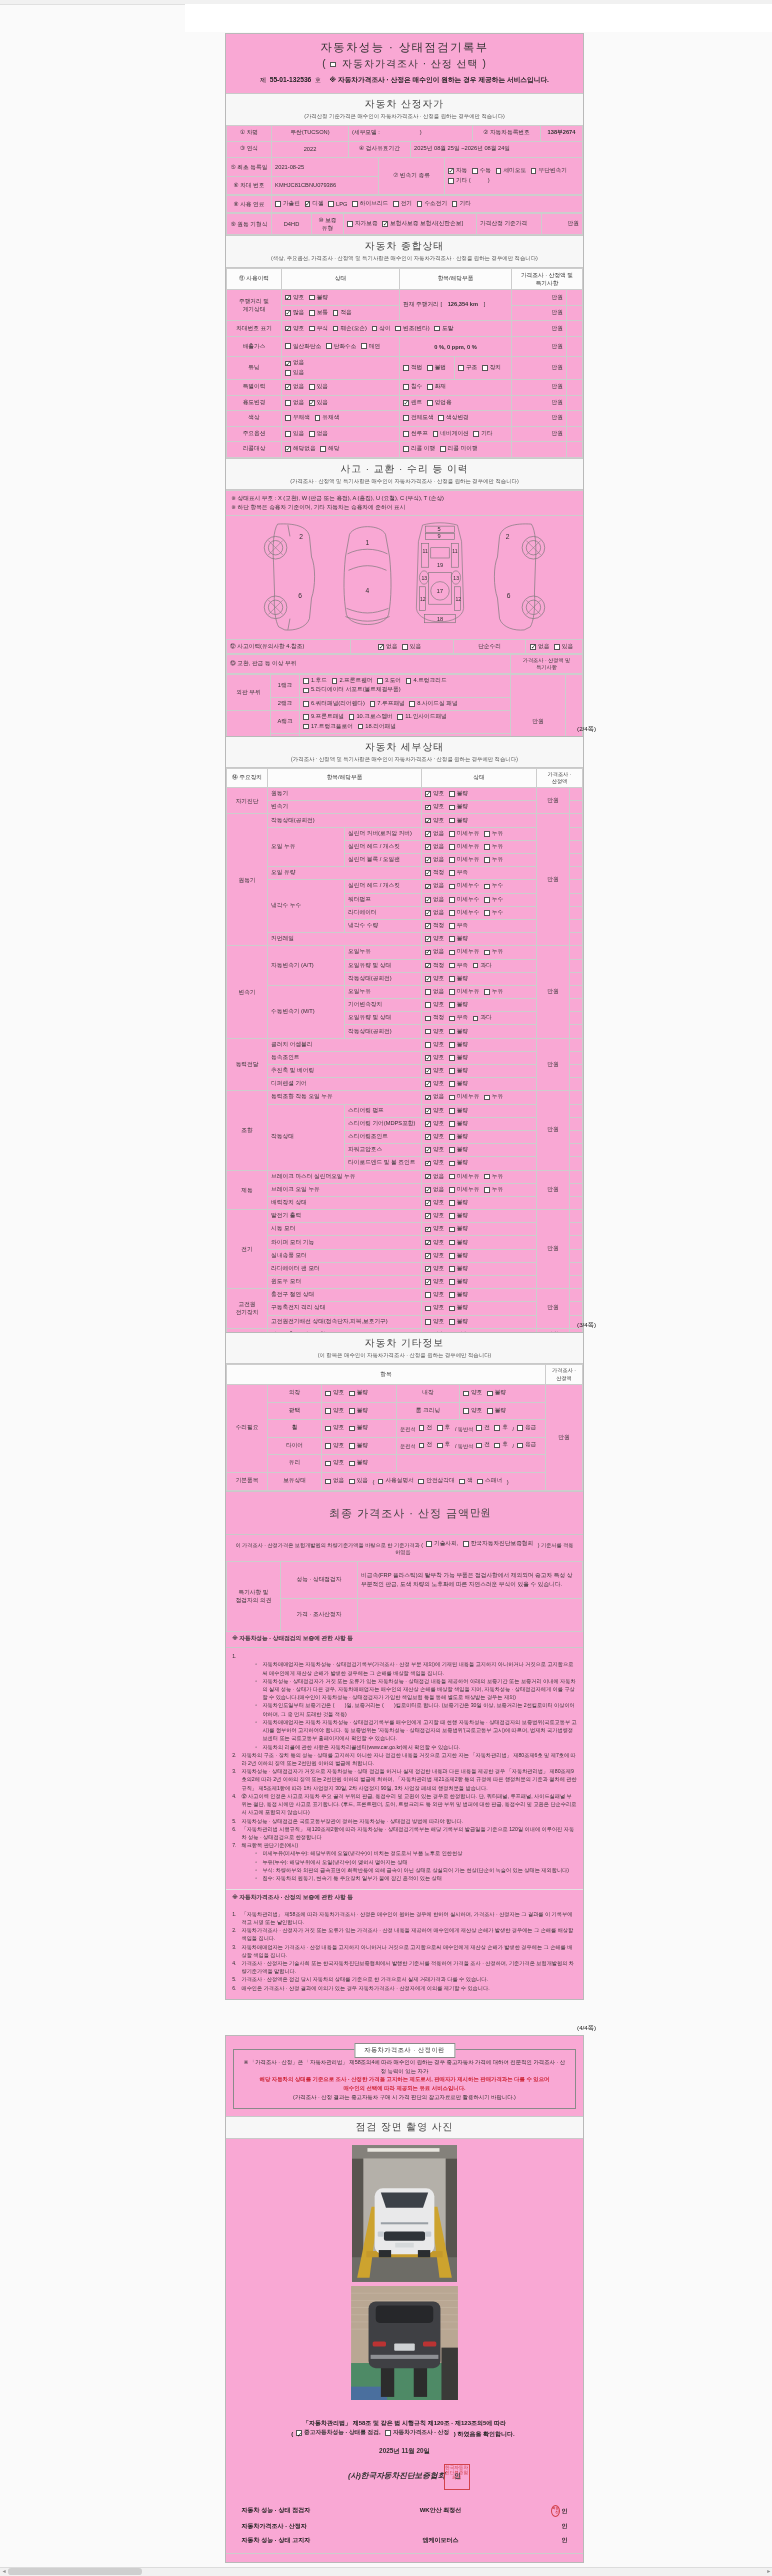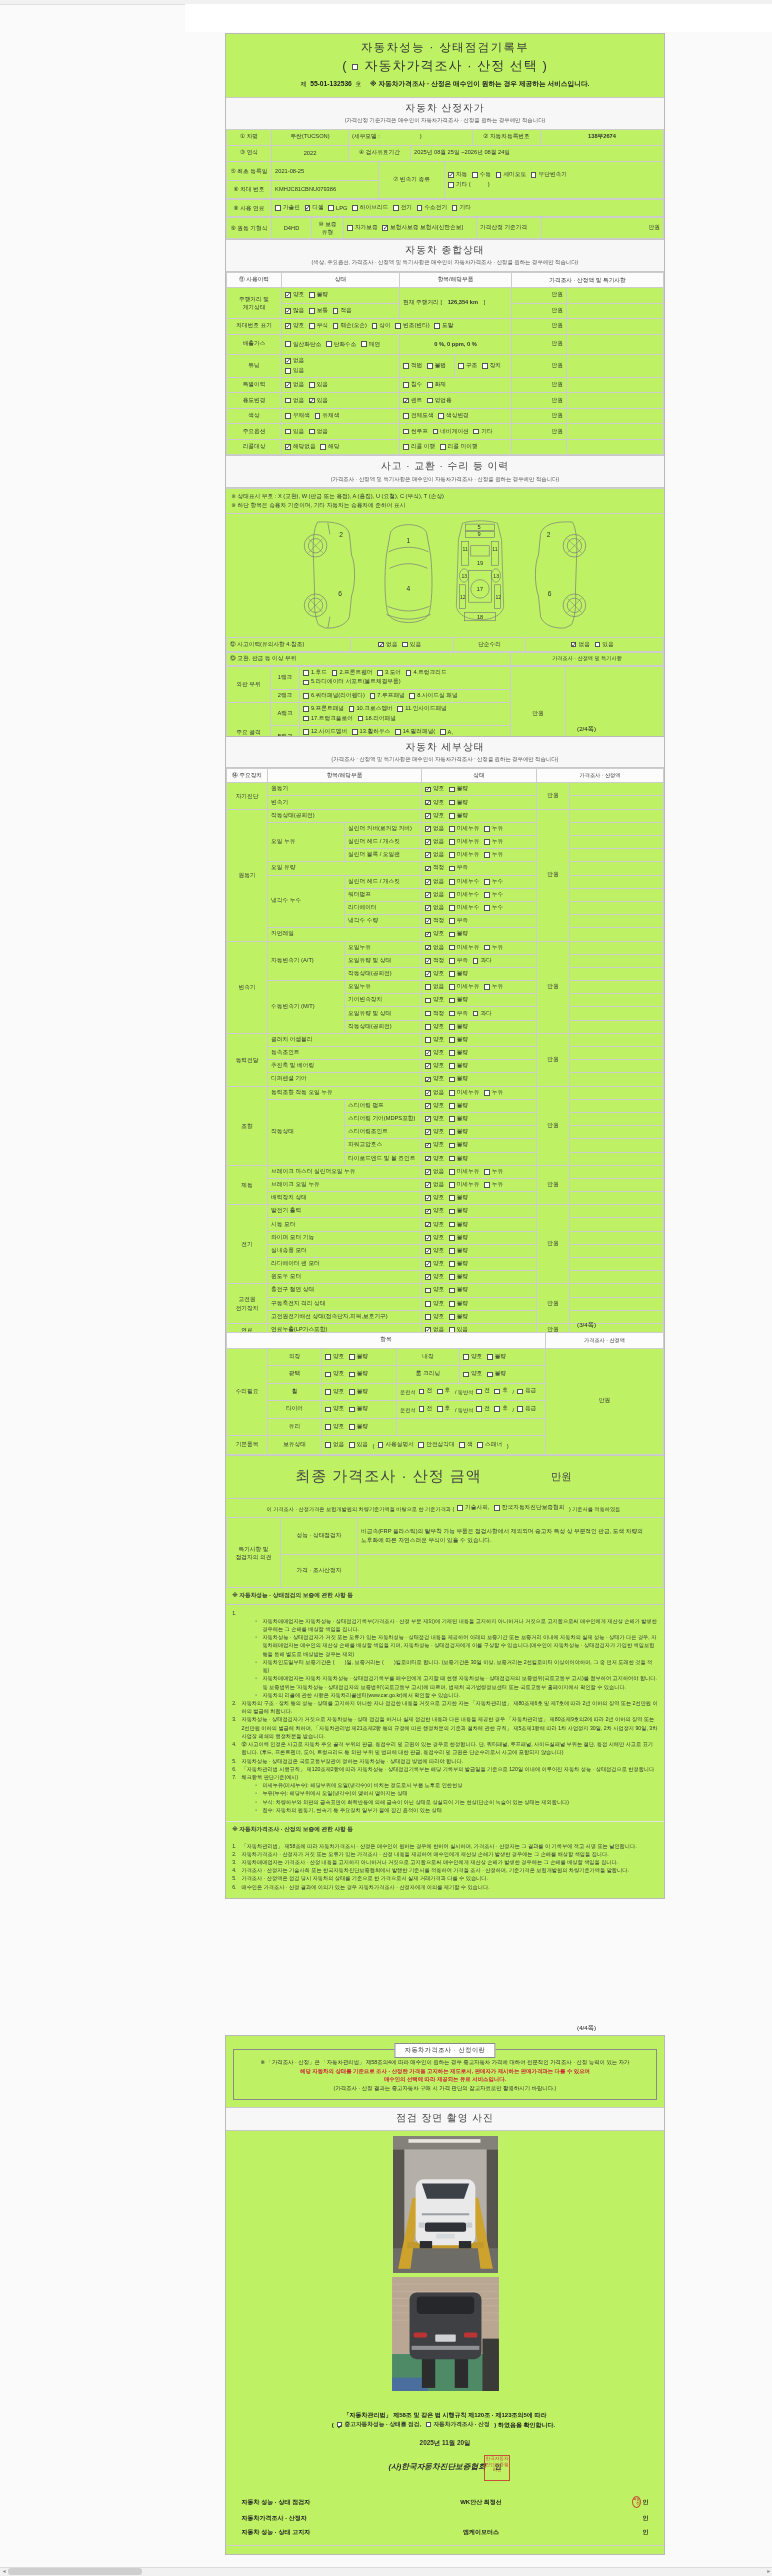--- a/index.html
+++ b/index.html
@@ -7,30 +7,30 @@
   #viewport{position:relative;width:773px;height:2576px;overflow:hidden;background:#fafafa;}
   #topstrip{position:absolute;left:0;top:0;width:773px;height:3.6px;background:#f1f1f1;border-bottom:0.5px solid #e0e0e0;}
   #contentbg{position:absolute;left:185px;top:4.1px;width:587px;height:28px;background:#fff;}
   
   #printbar{position:absolute;left:185px;top:4.1px;width:412px;height:27px;display:flex;align-items:center;justify-content:flex-end;gap:5.2px;}
   .install-link{color:#cc3344;font-weight:bold;font-size:7.7px;margin-right:15.5px;}
   .btn{font-size:7.2px;color:#333;background:linear-gradient(#fdfdfd,#e4e4e4);border:0.5px solid #999;padding:2.1px 7.2px;cursor:pointer;}
   .pagemark{font-size:6.7px;color:#222;}
   .marker-row{width:371px;margin-left:225px;text-align:right;font-size:6.2px;color:#222;padding:2.1px 1px 1.5px 0;}
   
-  .sheet{width:440px;margin-left:225px;background:#bef264;border:0.5px solid #b9b9b9;box-sizing:border-box;}
+  .sheet{width:359px;margin-left:225px;background:#f9a8d4;border:0.5px solid #b9b9b9;box-sizing:border-box;}
   .sheet *{box-sizing:border-box;}
   
   .band{background:#f7f7f7;border-top:0.5px solid #c9c9c9;border-bottom:0.5px solid #c9c9c9;text-align:center;padding:4.1px 2.1px 4.6px;}
   .band .h{font-size:9.8px;color:#444;letter-spacing:1px;}
   .band .s{font-size:5.4px;color:#555;margin-top:2.1px;}
   
   .titleblock{text-align:center;padding:6.2px 3.1px 5.2px;}
   .doctitle{font-size:11.3px;color:#333;letter-spacing:1.5px;}
-  .docsub{font-size:13px;color:#333;letter-spacing:1px;margin-top:2.1px;}
+  .docsub{font-size:10px;color:#333;letter-spacing:1px;margin-top:2.1px;}
   .docno{font-size:6.2px;color:#222;margin-top:5.2px;padding-bottom:2.1px;}
   .docno b{font-size:6.7px;}
   
   table.f{border-collapse:collapse;table-layout:fixed;width:100%;margin-top:-0.5px;}
   table.f td{border:0.5px solid #cdcdcd;font-size:5.7px;color:#333;padding:2.1px 3.1px;vertical-align:middle;word-break:keep-all;}
   table.f td.lab{text-align:center;color:#333;}
   table.f td.cen{text-align:center;}
   table.f td.rgt{text-align:right;}
   table.f td.hd{text-align:center;background:#fcfcfc;}
   table.f tr{height:15.5px;}
@@ -1239,20 +1239,24 @@
               <td></td>
             </tr>
           </tbody>
       </table>
     </div>
   </div>
 
   <div style="position:absolute;left:0;top:1319px;width:773px;">
     <div class="marker-row">(3/4쪽)</div>
     <div class="sheet">
+      <div class="band" style="border-top:none;">
+        <div class="h">자동차 기타정보</div>
+        <div class="s">(이 항목은 매수인이 자동차가격조사 · 산정을 원하는 경우에만 적습니다)</div>
+      </div>
       <table class="f">
         <colgroup>
             <col style="width:41px">
             <col style="width:54px">
             <col style="width:75px">
             <col style="width:63px">
             <col style="width:86px">
             <col>
           </colgroup>
         <tbody>
@@ -1381,21 +1385,21 @@
                   <span class="ol">잭</span>
                 </span><span class="opt">
                   <span class="cb"></span>
                   <span class="ol">스패너</span>
                 </span><span class="tx">)</span></td>
         </tr>
       </tbody>
         </table>
 
       <div style="display:flex;align-items:center;border-top:0.5px solid #c9c9c9;height:43px;">
-        <div style="flex:1;text-align:center;font-size:15px;color:#444;letter-spacing:1px;">최종 가격조사 · 산정 금액</div>
+        <div style="flex:1;text-align:right;font-size:11px;color:#444;letter-spacing:1px;">최종 가격조사 · 산정 금액</div>
         <div style="width:113px;text-align:left;font-size:10.3px;color:#444;">만원</div>
       </div>
       <div style="border-top:0.5px solid #c9c9c9;padding:5.2px 7.2px;text-align:center;font-size:5.2px;"><span class="tx">이 가격조사 · 산정가격은 보험개발원의 차량기준가액을 바탕으로 한 기준가격과 (</span><span class="opt">
             <span class="cb"></span>
             <span class="ol">기술사회,</span>
           </span><span class="opt">
             <span class="cb"></span>
             <span class="ol">한국자동차진단보증협회</span>
           </span><span class="tx">) 기준서를 적용하였음</span></div>
 

